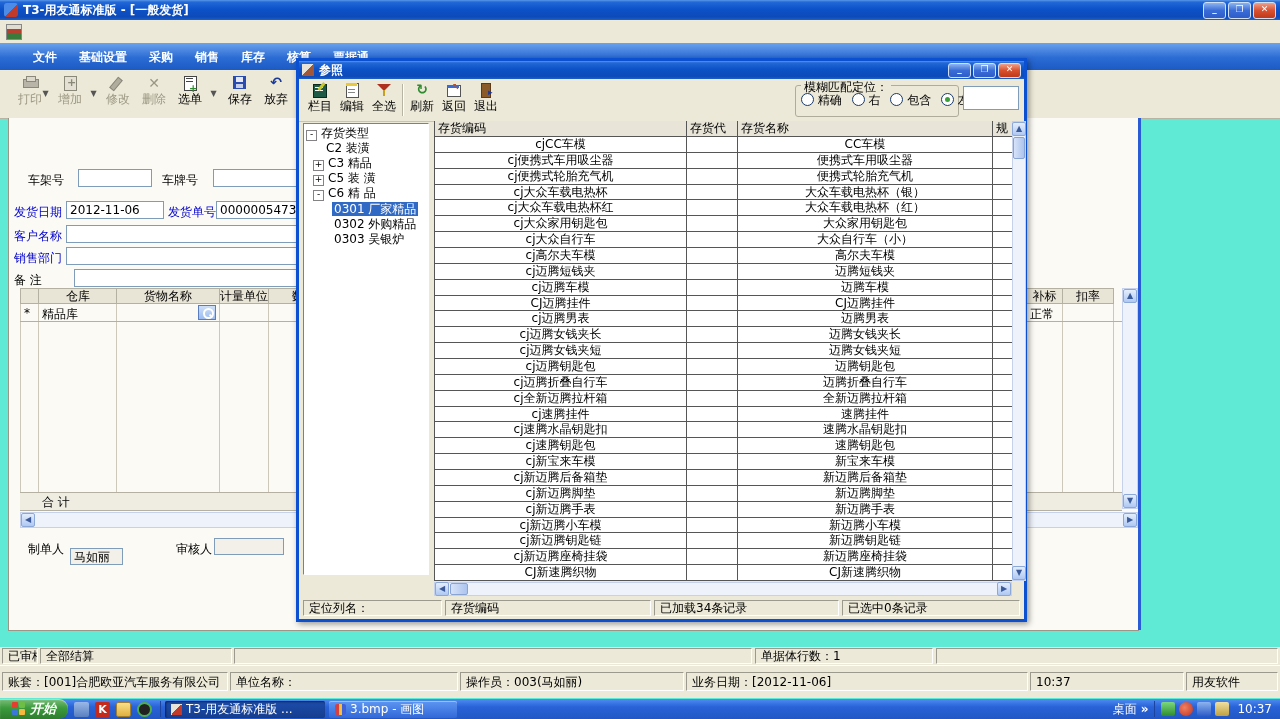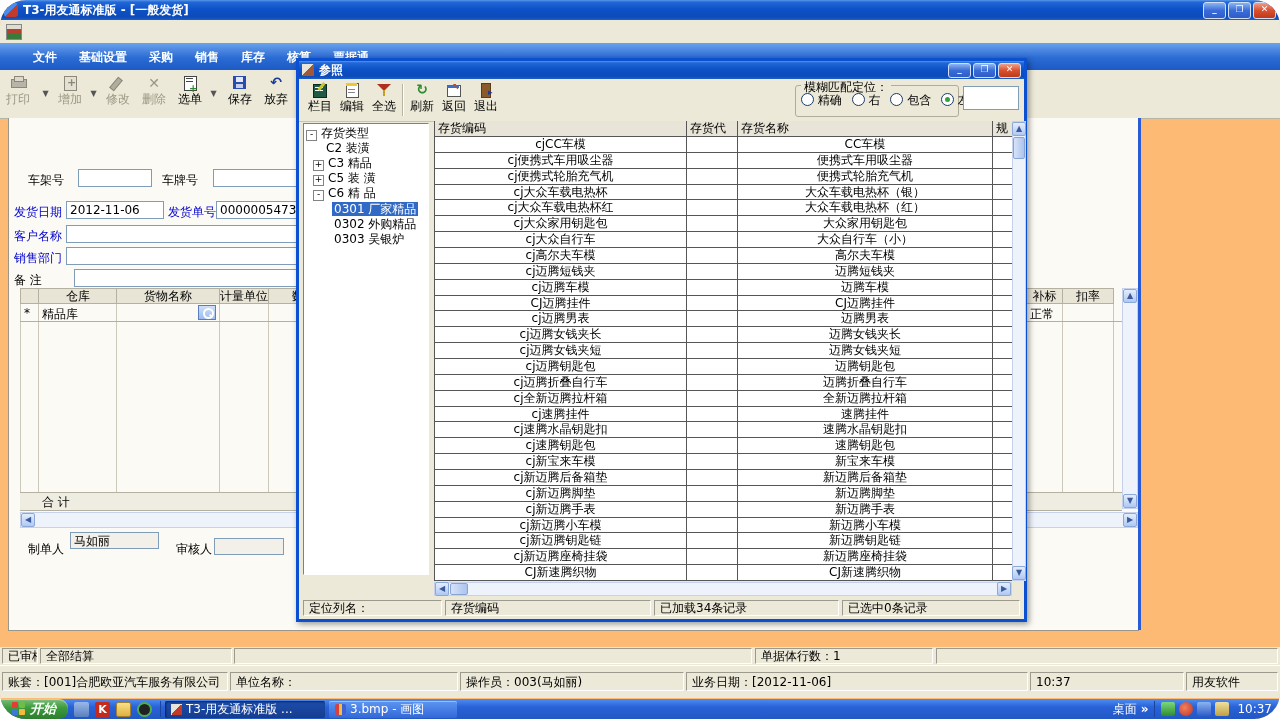--- a/index.html
+++ b/index.html
@@ -1,17 +1,17 @@
 <!DOCTYPE html>
 <html><head>
 <meta charset="utf-8">
 <style>
   html,body{margin:0;padding:0;}
   body{font-family:"DejaVu Sans",sans-serif;font-size:12px;color:#000;cursor:default;}
-  #screen{position:relative;width:1280px;height:719px;background:#fdba74;overflow:hidden;border-radius:26px;}
+  #screen{position:relative;width:1280px;height:719px;background:#5eead4;overflow:hidden;}
   .abs{position:absolute;}
   .nowrap{white-space:nowrap;overflow:hidden;}
 
   
   .tbar{background:linear-gradient(180deg,#5A98E8 0%,#2268D8 10%,#0D52C8 45%,#0C4AB8 85%,#1E60C8 100%);color:#fff;font-weight:bold;display:flex;align-items:center;}
   .win-btn{width:21px;height:15px;margin-left:2px;border:1px solid #CFE0F8;border-radius:3px;background:linear-gradient(180deg,#8CB4F0,#3A6CD8 50%,#2E5CC8);color:#fff;font-size:9px;line-height:13px;text-align:center;font-weight:bold;flex:none;}
   .win-btn.close{background:linear-gradient(180deg,#F0A088,#D85030 50%,#BE3A1A);}
 
   
   #menubar{background:linear-gradient(180deg,#6AA2EC 0%,#2B6BD4 55%,#1C5AC4 100%);color:#fff;display:flex;align-items:center;font-weight:bold;}
@@ -83,21 +83,21 @@
 
   <div class="abs" style="left:0;top:20px;width:1280px;height:23px;background:#ECE9D8;border-bottom:1px solid #D8D4C4;">
     <span class="abs" style="left:6px;top:4px;width:14px;height:14px;background:linear-gradient(180deg,#E0DCD0 30%,#B44030 30%,#B44030 60%,#3A7A3A 60%);border:1px solid #888;"></span>
   </div>
 
   <div id="menubar" class="abs" style="left:0;top:43px;width:1280px;height:27px;padding-left:22px;box-sizing:border-box;">
     <div><span class="mitem">文件</span><span class="mitem">基础设置</span><span class="mitem">采购</span><span class="mitem">销售</span><span class="mitem">库存</span><span class="mitem">核算</span><span class="mitem">票据通</span></div>
   </div>
 
   <div class="abs" style="left:0;top:70px;width:1280px;height:48px;background:#ECE9D8;border-bottom:1px solid #B8B4A4;">
-    <div class="tbtn disabled" style="left:0;">
+    <div class="tbtn disabled" style="left:12px;">
       <span class="i16">
           <span class="abs" style="left:1px;top:4px;width:14px;height:7px;background:#B8B4A8;border:1px solid #8A8878;"></span>
           <span class="abs" style="left:4px;top:1px;width:8px;height:4px;background:#DCD8CC;border:1px solid #8A8878;"></span>
         </span>
       <span class="lbl">打印</span>
     </div>
     <div class="dd" style="left:40px;">▼</div>
     <div class="tbtn disabled" style="left:52px;">
       <span class="i16">
           <span class="abs" style="left:2px;top:1px;width:11px;height:13px;background:#E4E0D4;border:1px solid #8A8878;"></span>
@@ -210,21 +210,21 @@
   <div class="abs" style="left:1026px;top:492px;width:96px;height:17px;background:#EFEDE2;border-top:1px solid #B4B0A2;border-bottom:1px solid #B4B0A2;"></div>
   <div class="sb" style="left:1122px;top:288px;width:16px;height:221px;">
     <span class="sarrow" style="left:0;top:0;">▲</span>
     <span class="sarrow" style="left:0;bottom:0;">▼</span>
   </div>
   <div class="sb" style="left:1026px;top:512px;width:112px;height:16px;">
     <span class="sarrow" style="right:0;top:0;">▶</span>
   </div>
 
   <div class="abs nowrap" style="left:28px;top:541px;">制单人</div>
-  <div class="input" style="left:70px;top:532px;width:89px;height:17px;background:#F2F0E8;">马如丽</div>
+  <div class="input" style="left:70px;top:548px;width:53px;height:17px;background:#F2F0E8;">马如丽</div>
   <div class="abs nowrap" style="left:176px;top:541px;">审核人</div>
   <div class="input" style="left:214px;top:538px;width:70px;height:17px;background:#F2F0E8;"></div>
 
   <div class="abs" style="left:0;top:647px;width:1280px;height:18px;background:#ECE9D8;">
     <span class="seg" style="left:2px;top:1px;width:36px;">已审核</span>
     <span class="seg" style="left:40px;top:1px;width:192px;">全部结算</span>
     <span class="seg" style="left:234px;top:1px;width:518px;"></span>
     <span class="seg" style="left:755px;top:1px;width:178px;">单据体行数：1</span>
     <span class="seg" style="left:936px;top:1px;width:342px;"></span>
   </div>

